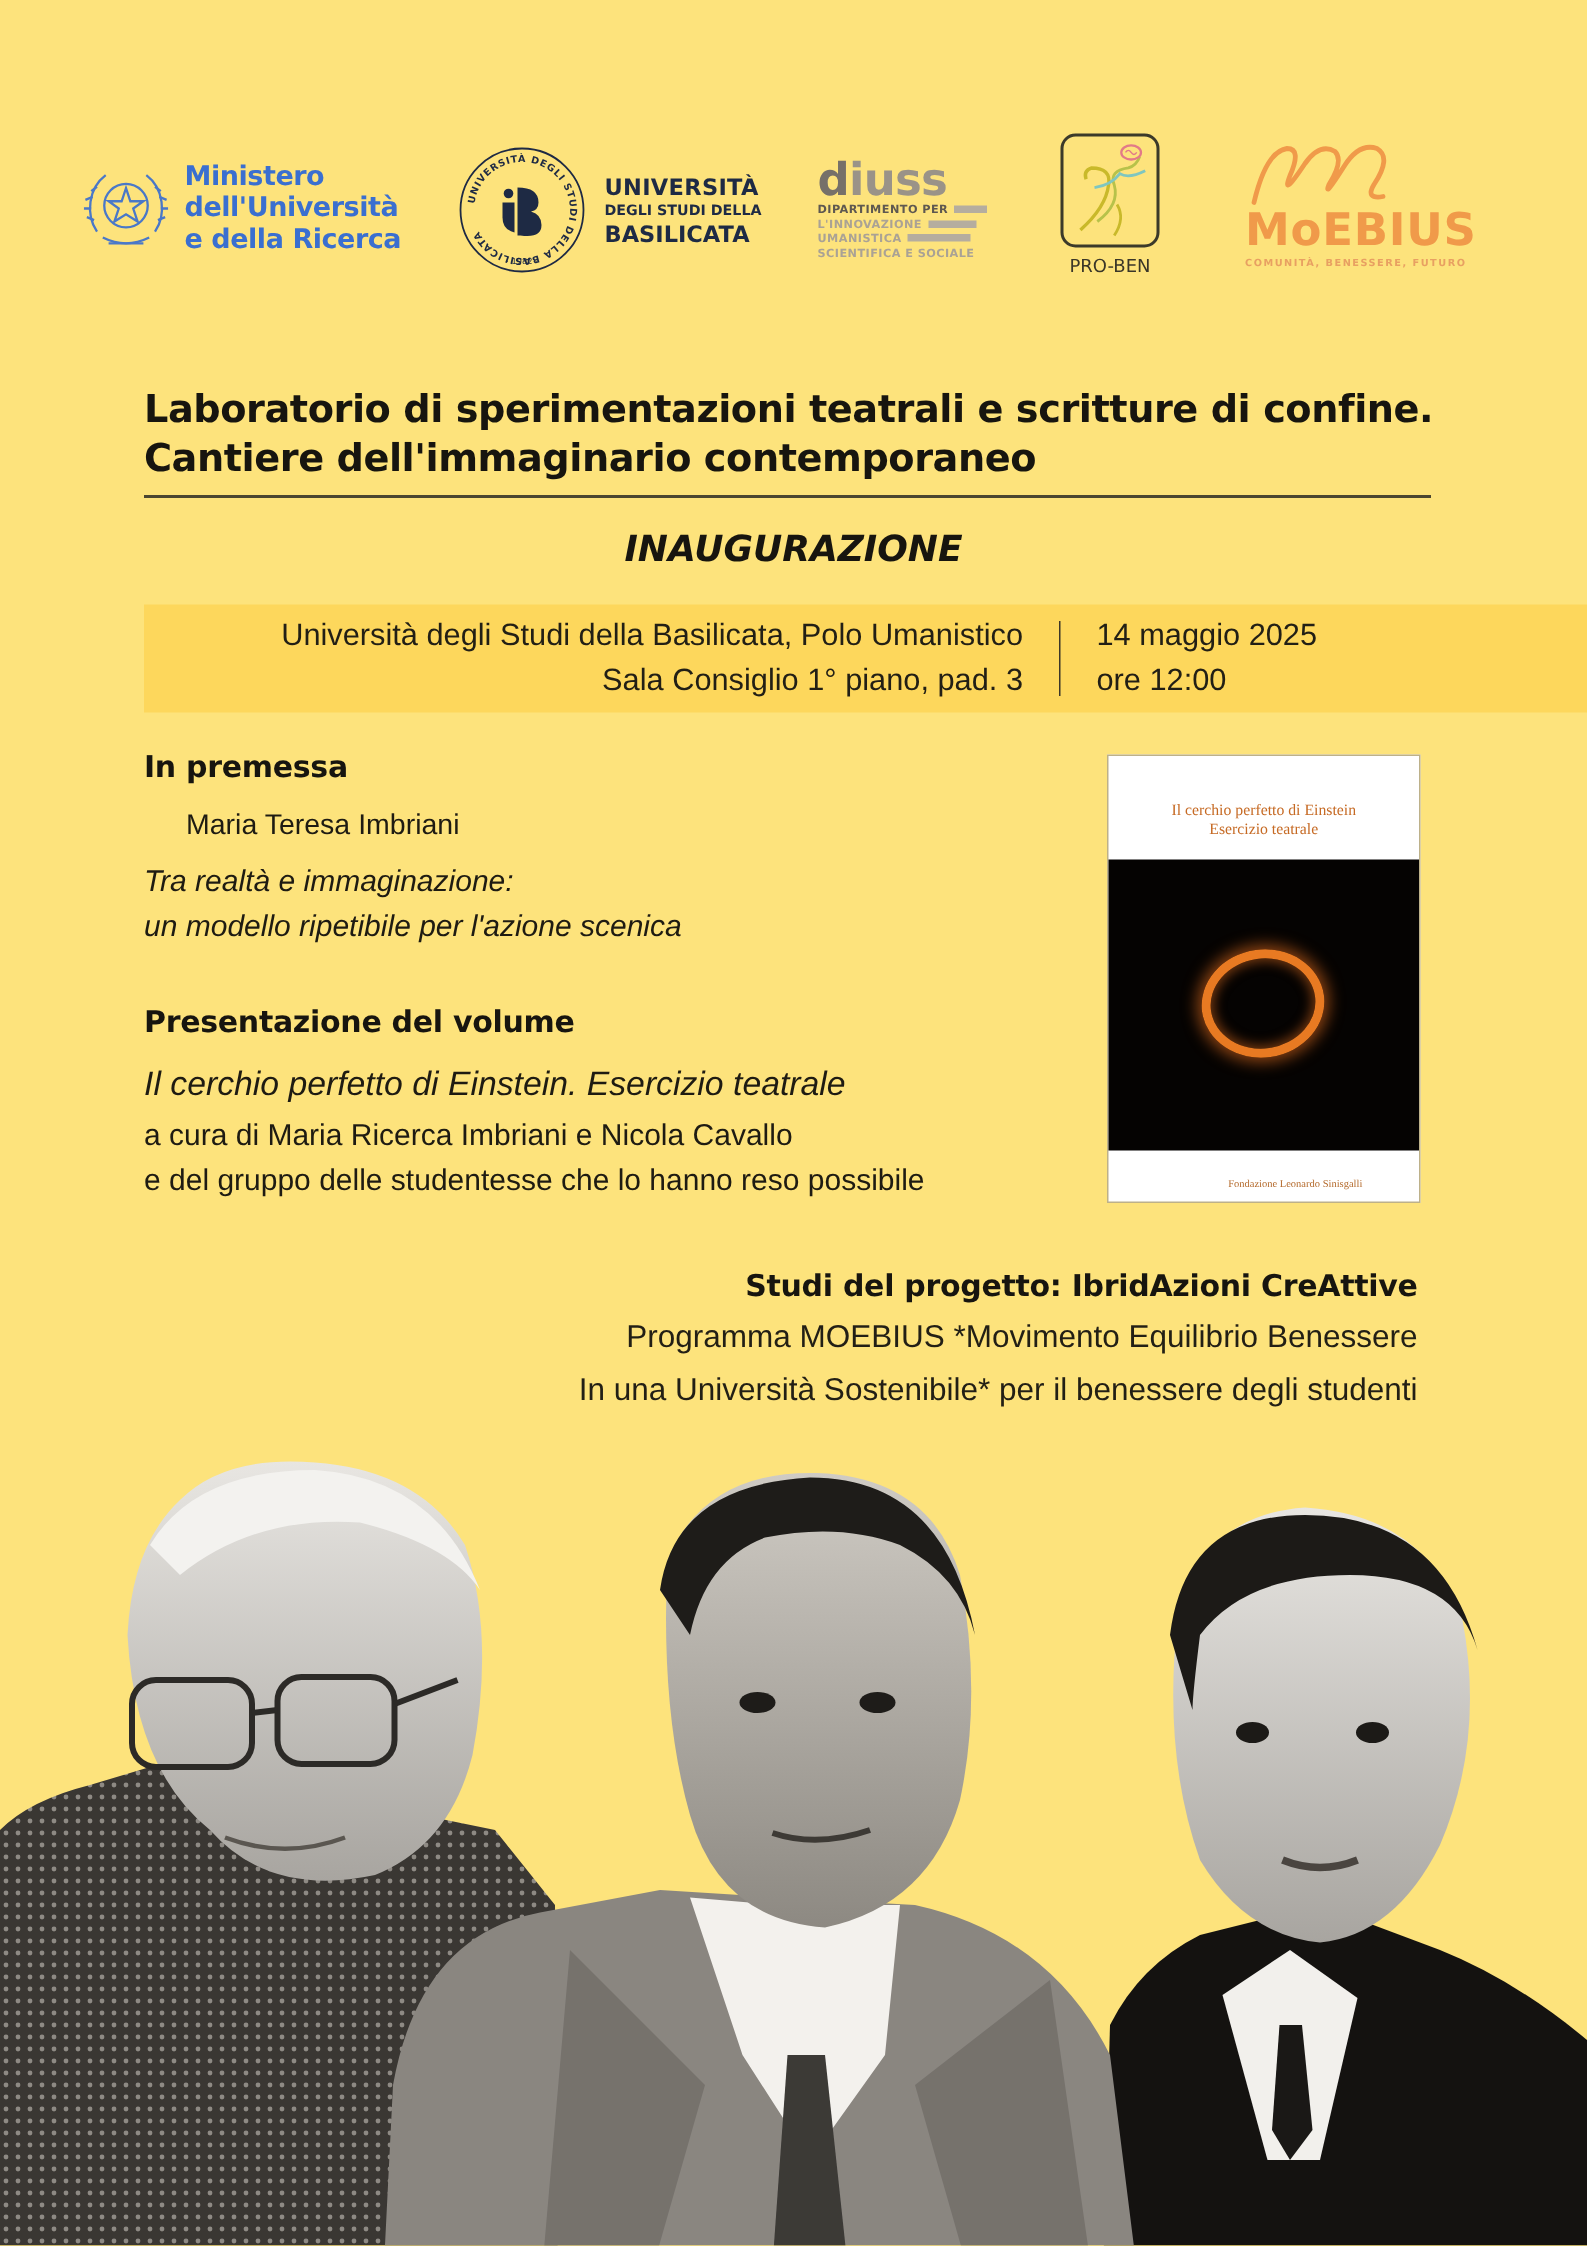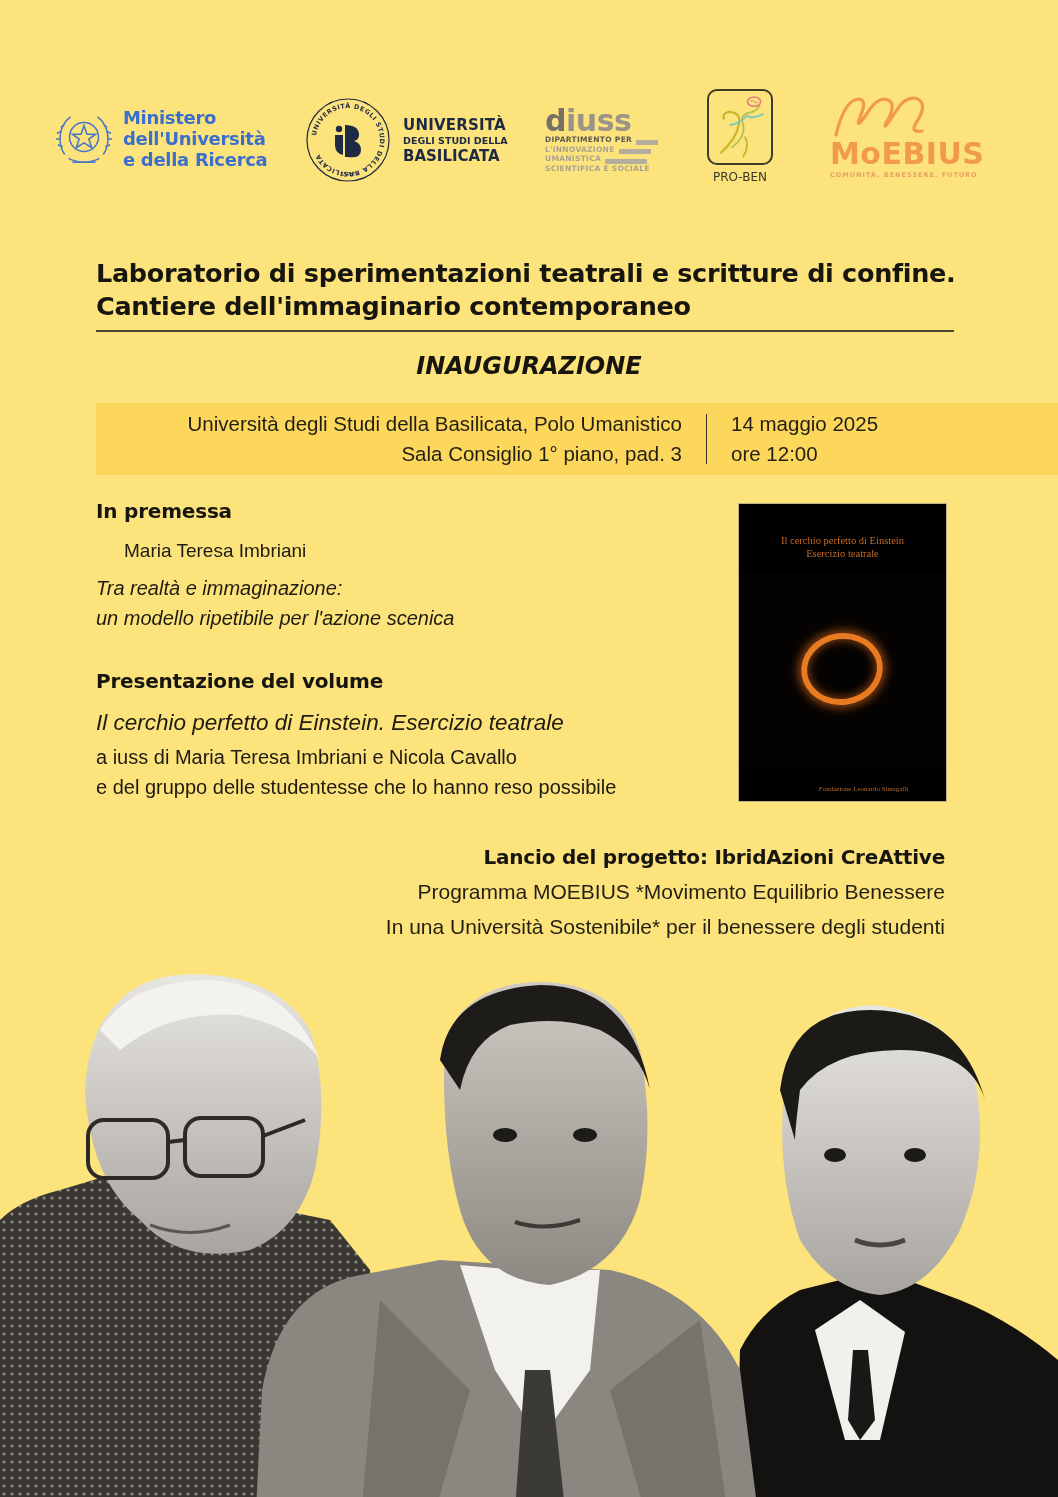--- a/index.html
+++ b/index.html
@@ -22,21 +22,21 @@
     .unibas { left: 305px; top: 12px; }
     .unibas .seal { width: 86px; height: 86px; margin-right: 12px; }
     .unibas .txt { color: #1e2a44; font-weight: 700; font-family: "DejaVu Sans", sans-serif; }
     .unibas .l1 { font-size: 15px; line-height: 18px; letter-spacing: 0.2px; }
     .unibas .l2 { font-size: 9.5px; line-height: 13px; }
     .unibas .l3 { font-size: 15px; line-height: 18px; }
 
     .diuss { left: 545px; top: 22px; flex-direction: column; align-items: flex-start; }
     .diuss .big { font-family: "DejaVu Sans", sans-serif; font-weight: 700; font-size: 30px; line-height: 28px; color: #9a9388; letter-spacing: -0.5px; }
     .diuss .big .d { color: #767069; }
-    .diuss .row { display: flex; align-items: flex-end; font-size: 7.5px; line-height: 9.5px; font-weight: 700; letter-spacing: 0.3px; font-family: "DejaVu Sans", sans-serif; }
+    .diuss .row { display: flex; align-items: center; font-size: 7.5px; line-height: 9.5px; font-weight: 700; letter-spacing: 0.3px; font-family: "DejaVu Sans", sans-serif; }
     .diuss .row .bar { display: inline-block; height: 5px; background: #b5ad9f; margin-left: 4px; }
     .diuss .r1 { color: #5e5850; }
     .diuss .r2, .diuss .r3, .diuss .r4 { color: #aaa295; }
 
     .proben { left: 707px; top: 4px; flex-direction: column; align-items: center; }
     .proben .box { width: 66px; height: 76px; border: 2px solid #3c3a2a; border-radius: 10px; }
     .proben .lbl { font-size: 12px; color: #3a3628; margin-top: 5px; font-family: "DejaVu Sans", sans-serif; }
 
     .moebius { left: 830px; top: 8px; flex-direction: column; align-items: flex-start; }
     .moebius .mark { width: 110px; height: 46px; }
@@ -64,21 +64,21 @@
     .infobox .sep { width: 1px; height: 50px; background: #3b3628; margin: 0 24px 0 24px; }
     .infobox .when { font-size: 20.5px; line-height: 30px; color: #221f15; }
 
     
     .sec-head { position: absolute; left: 96px; font-weight: 700; font-size: 20px; color: #17150f; font-family: "DejaVu Sans", sans-serif; letter-spacing: -0.2px; }
     .p-name { position: absolute; left: 96px; font-size: 19px; color: #1e1b12; margin-left: 28px; }
     .p-it { position: absolute; left: 96px; font-style: italic; font-size: 20px; color: #1e1b12; line-height: 29px; }
     .p-reg { position: absolute; left: 96px; font-size: 20px; color: #1e1b12; line-height: 29px; }
 
     
-    .book { position: absolute; left: 738px; top: 503px; width: 209px; height: 299px; background: #000000; border: 1.5px solid #bdb18a; }
+    .book { position: absolute; left: 738px; top: 503px; width: 209px; height: 299px; background: #ffffff; border: 1.5px solid #bdb18a; }
     .book .btitle { position: absolute; top: 30px; left: 0; width: 100%; text-align: center; font-family: "Liberation Serif", serif; color: #c66a24; font-size: 10.5px; line-height: 13px; }
     .book .dark { position: absolute; top: 69px; left: 0; width: 100%; height: 194px; background: #050302; overflow: hidden; }
     .book .ring {
       position: absolute; left: 62px; top: 60px; width: 82px; height: 72px; border-radius: 50%;
       border: 6px solid #e87a22; box-shadow: 0 0 10px 3px rgba(230,110,30,0.6), inset 0 0 8px 2px rgba(230,110,30,0.5);
       transform: rotate(-8deg);
     }
     .book .bpub { position: absolute; bottom: 8px; left: 0; width: 100%; text-align: center; font-family: "Liberation Serif", serif; color: #b46a2c; font-size: 7px; padding-left: 42px; }
 
     
@@ -192,35 +192,35 @@
   </div>
 </div>
 
 <div class="sec-head" style="top:499px">In premessa</div>
 <div class="p-name" style="top:540px">Maria Teresa Imbriani</div>
 <div class="p-it" style="top:574px">Tra realtà e immaginazione:</div>
 <div class="p-it" style="top:604px">un modello ripetibile per l'azione scenica</div>
 
 <div class="sec-head" style="top:669px">Presentazione del volume</div>
 <div class="p-it" style="top:708px; font-size:22.5px">Il cerchio perfetto di Einstein. Esercizio teatrale</div>
-<div class="p-reg" style="top:743px">a iuss di Maria Teresa Imbriani e Nicola Cavallo</div>
+<div class="p-reg" style="top:743px">a cura di Maria Ricerca Imbriani e Nicola Cavallo</div>
 <div class="p-reg" style="top:773px">e del gruppo delle studentesse che lo hanno reso possibile</div>
 
 <div class="book">
   <div class="btitle">
     <div>Il cerchio perfetto di Einstein</div>
     <div>Esercizio teatrale</div>
   </div>
   <div class="dark">
     <div class="ring"></div>
   </div>
   <div class="bpub">Fondazione Leonardo Sinisgalli</div>
 </div>
 
-<div class="launch launch-head">Lancio del progetto: IbridAzioni CreAttive</div>
+<div class="launch launch-head">Studi del progetto: IbridAzioni CreAttive</div>
 <div class="launch launch-l1">Programma MOEBIUS *Movimento Equilibrio Benessere</div>
 <div class="launch launch-l2">In una Università Sostenibile* per il benessere degli studenti</div>
 
 <svg class="portraits" viewBox="0 0 1058 527">
   <defs>
     <linearGradient id="gFace" x1="0" y1="0" x2="0" y2="1">
       <stop offset="0" stop-color="#e8e6e2"></stop>
         <stop offset="1" stop-color="#a8a5a0"></stop>
     </linearGradient>
     <linearGradient id="gFace2" x1="0" y1="0" x2="0" y2="1">

